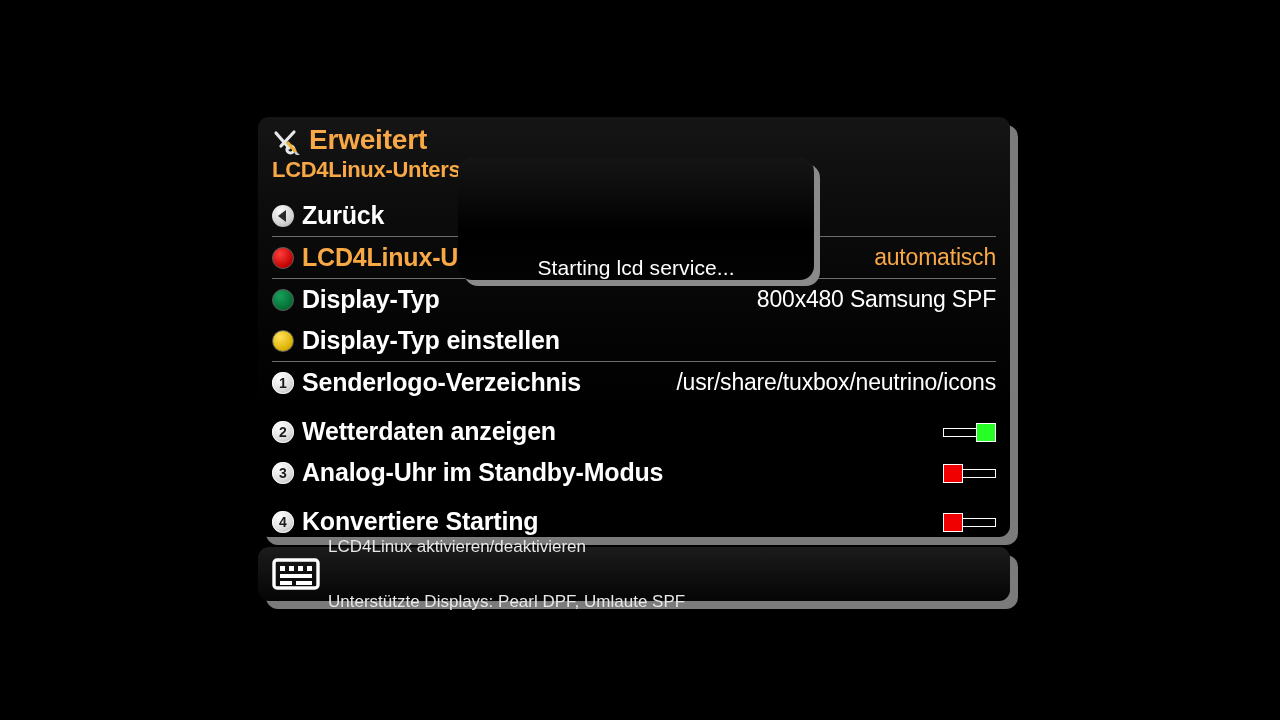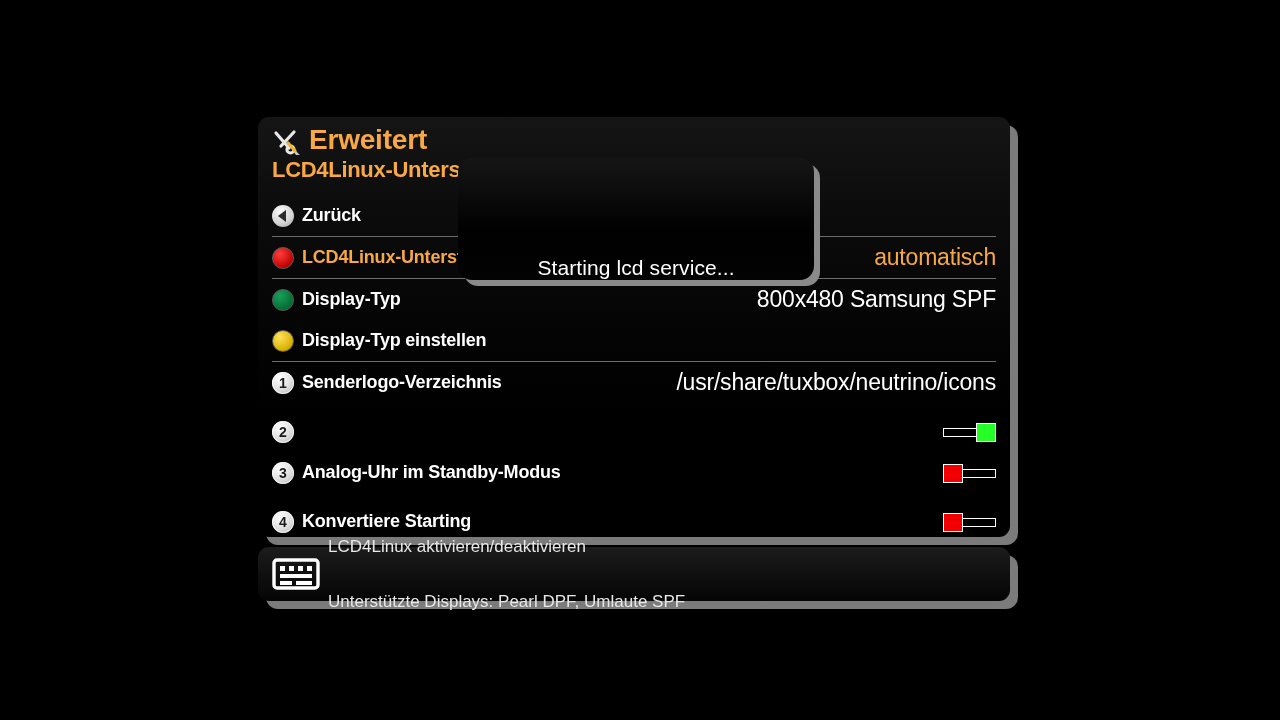--- a/index.html
+++ b/index.html
@@ -40,21 +40,21 @@
     box-shadow:inset 0 0 0 1px rgba(255,255,255,.7);
   }
   .backico{
     width:22px; height:22px; border-radius:50%; flex:0 0 22px; margin-right:8px; position:relative;
     background:radial-gradient(circle at 38% 28%,#fafafa,#d2d2d2 60%,#9a9a9a);
   }
   .backico::after{
     content:""; position:absolute; left:6px; top:5px;
     border-top:6px solid transparent; border-bottom:6px solid transparent; border-right:8px solid #2b2b2b;
   }
-  .lbl{ font-size:18px; font-weight:bold; color:#ffffff; white-space:nowrap; letter-spacing:-0.2px; }
+  .lbl{ font-size:25px; font-weight:bold; color:#ffffff; white-space:nowrap; letter-spacing:-0.2px; }
   .lbl.orange{ color:#f9a846; }
   .val{ margin-left:auto; font-size:23px; font-weight:normal; color:#ffffff; white-space:nowrap; letter-spacing:-0.2px; }
   .val.orange{ color:#f9a846; }
   .val.path{ font-size:23px; }
 
   
   .toggle{ margin-left:auto; position:relative; width:53px; height:18px; }
   .toggle .track{
     position:absolute; top:5px; width:36px; height:9px;
     border:1px solid #ffffff; background:#000;
@@ -152,20 +152,21 @@
 
       <div class="row">
         <span class="badge">1</span>
         <span class="lbl">Senderlogo-Verzeichnis</span>
         <span class="val path">/usr/share/tuxbox/neutrino/icons</span>
       </div>
       <div class="gap"></div>
 
       <div class="row">
         <span class="badge">2</span>
+        <span class="lbl">Wetterdaten anzeigen</span>
         <span class="toggle on">
           <span class="track"></span>
           <span class="knob"></span>
         </span>
       </div>
 
       <div class="row">
         <span class="badge">3</span>
         <span class="lbl">Analog-Uhr im Standby-Modus</span>
         <span class="toggle off">

